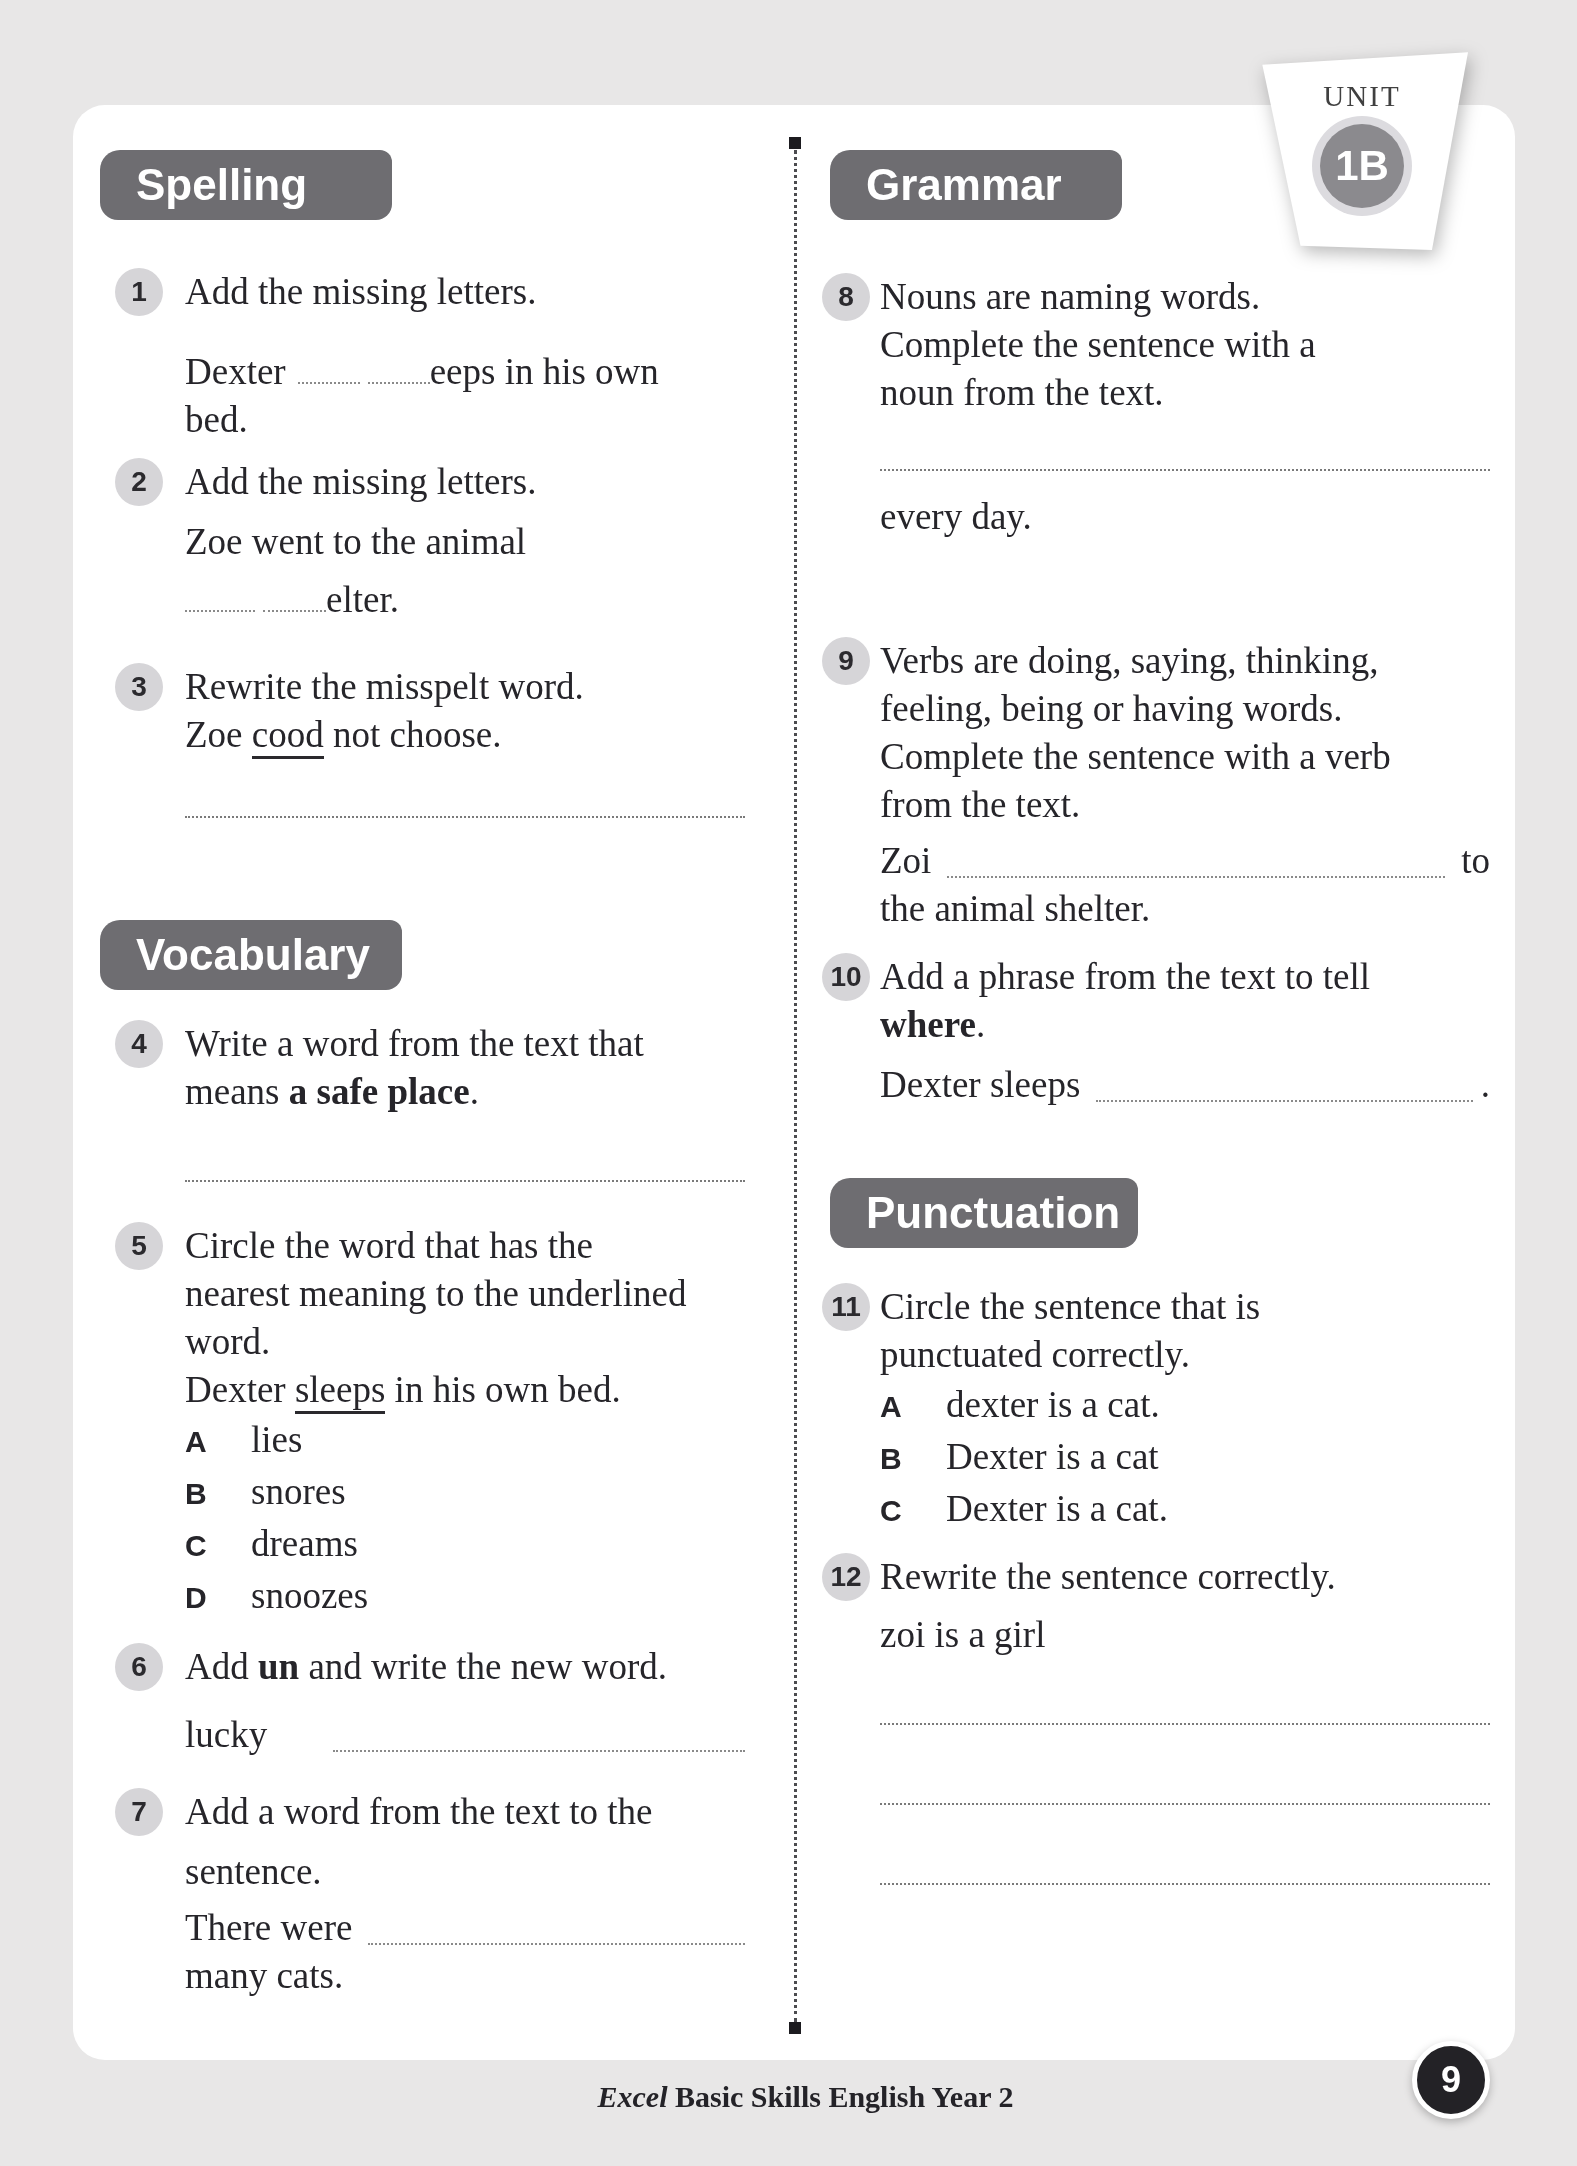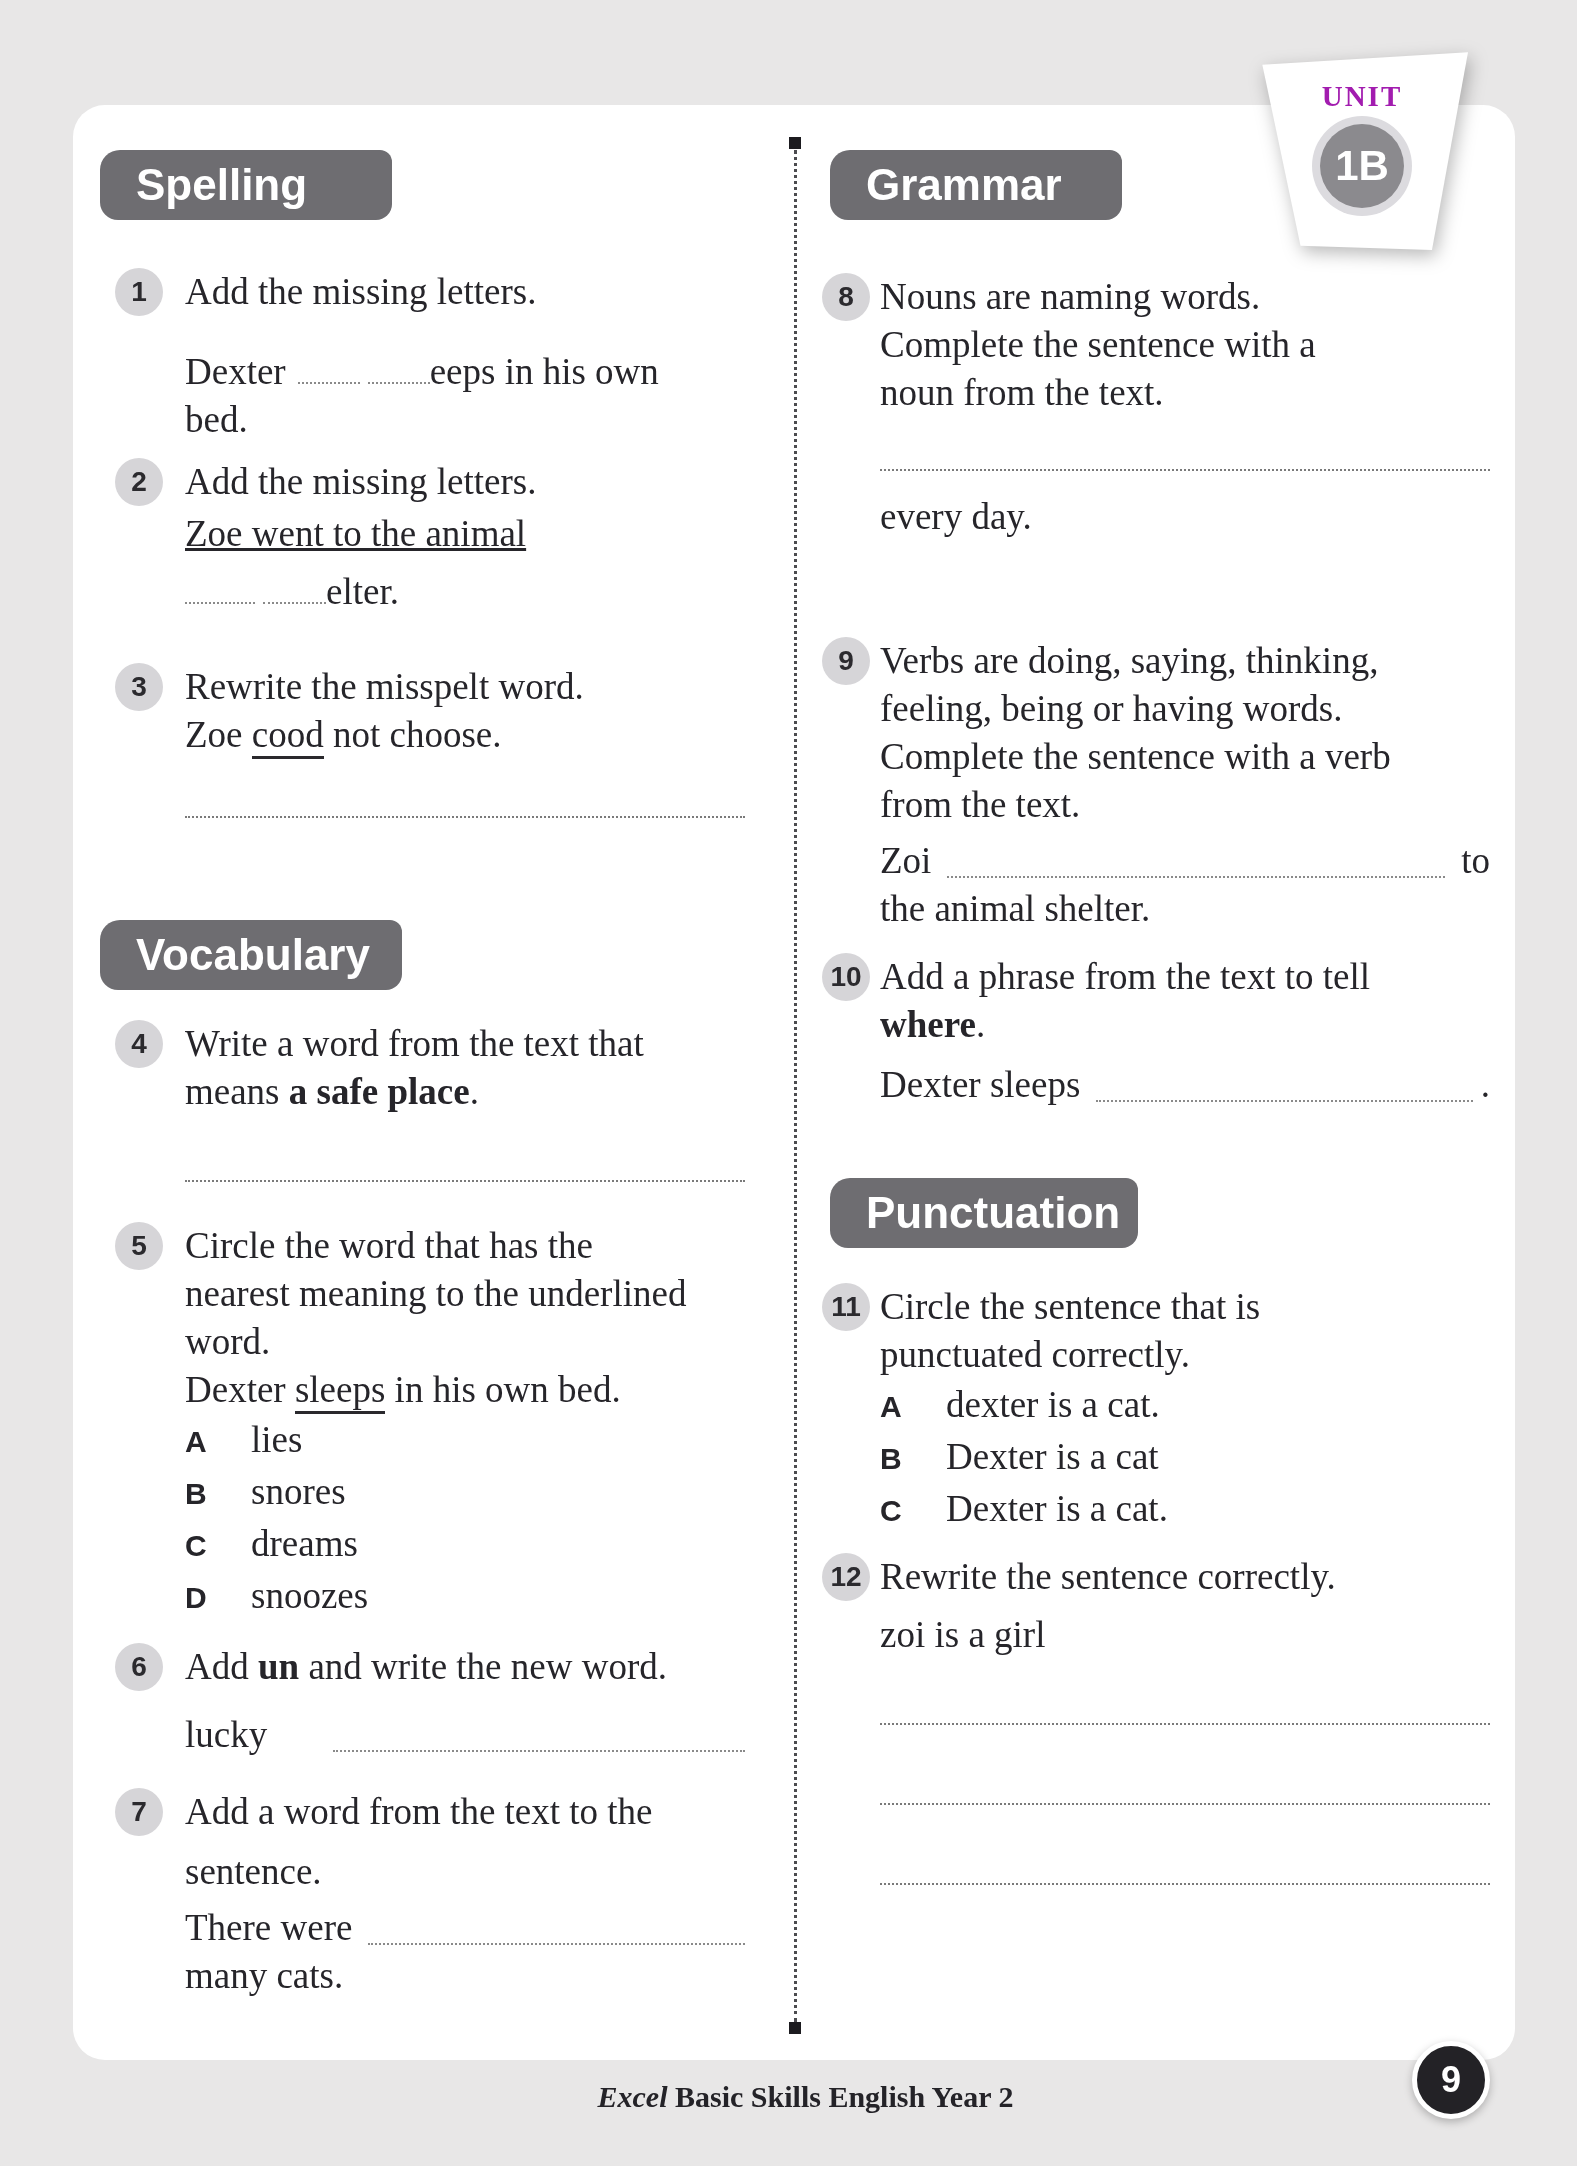--- a/index.html
+++ b/index.html
@@ -47,37 +47,37 @@
   .rule-right{width:610px;}
 
   
   .opt{display:flex;align-items:baseline;height:52px;font-size:37px;line-height:52px;white-space:nowrap;}
   .opt .letter{font-family:"Liberation Sans",sans-serif;font-weight:bold;font-size:30px;width:66px;flex:0 0 66px;}
 
   
   .q1{top:268px;} .q2{top:458px;} .q3{top:663px;} .q4{top:1020px;} .q5{top:1222px;}
   .q6{top:1643px;} .q7{top:1788px;}
   .q8{top:273px;} .q9{top:637px;} .q10{top:953px;} .q11{top:1283px;} .q12{top:1553px;}
-  .mt8{margin-top:8px;} .mt10{margin-top:10px;} .mt12{margin-top:12px;} .mt14{margin-top:4px;text-decoration:underline;}
+  .mt8{margin-top:8px;} .mt10{margin-top:10px;} .mt12{margin-top:12px;} .mt14{margin-top:12px;}
   .mt16{margin-top:32px;} .mt20{margin-top:20px;} .mt22{margin-top:22px;}
   .mt50{margin-top:50px;} .mt55{margin-top:55px;} .mt62{margin-top:62px;} .mt76{margin-top:76px;}
 
   
   .divider{position:absolute;left:794px;top:150px;height:1872px;width:0;border-left:3px dotted #4c4b4f;}
   .div-sq{position:absolute;left:789px;width:12px;height:12px;background:#1c1b1f;}
   .div-sq-top{top:137px;} .div-sq-bottom{top:2022px;}
 
   
   .unit{position:absolute;left:1256px;top:44px;width:212px;height:208px;z-index:5;
         filter:drop-shadow(3px 6px 9px rgba(0,0,0,0.28));}
   .unit-trap{position:absolute;left:0;top:0;width:212px;height:208px;background:#fff;
              clip-path:polygon(3% 10%,100% 4%,83% 99%,21% 97%);}
   .unit-label{position:absolute;top:36px;left:0;width:100%;text-align:center;
-              font-family:"Liberation Serif",serif;font-weight:bold;font-size:29px;
-              letter-spacing:2px;color:#a21caf;}
+              font-family:"Liberation Serif",serif;font-weight:normal;font-size:29px;
+              letter-spacing:2px;color:#404040;}
   .unit-ring{position:absolute;left:56px;top:72px;width:100px;height:100px;border-radius:50%;background:#dcdbdf;}
   .unit-circle{position:absolute;left:8px;top:8px;width:84px;height:84px;border-radius:50%;background:#8b8a8e;
                display:flex;align-items:center;justify-content:center;color:#fff;
                font-family:"Liberation Sans",sans-serif;font-weight:bold;font-size:42px;}
 
   
   .footer{position:absolute;top:2080px;left:0;width:1577px;text-align:center;
           font-family:"Liberation Serif",serif;font-weight:bold;font-size:30px;color:#242328;padding-left:17px;}
   .footer em{font-style:italic;}
   .page-circle{position:absolute;left:1412px;top:2041px;width:68px;height:68px;border-radius:50%;

